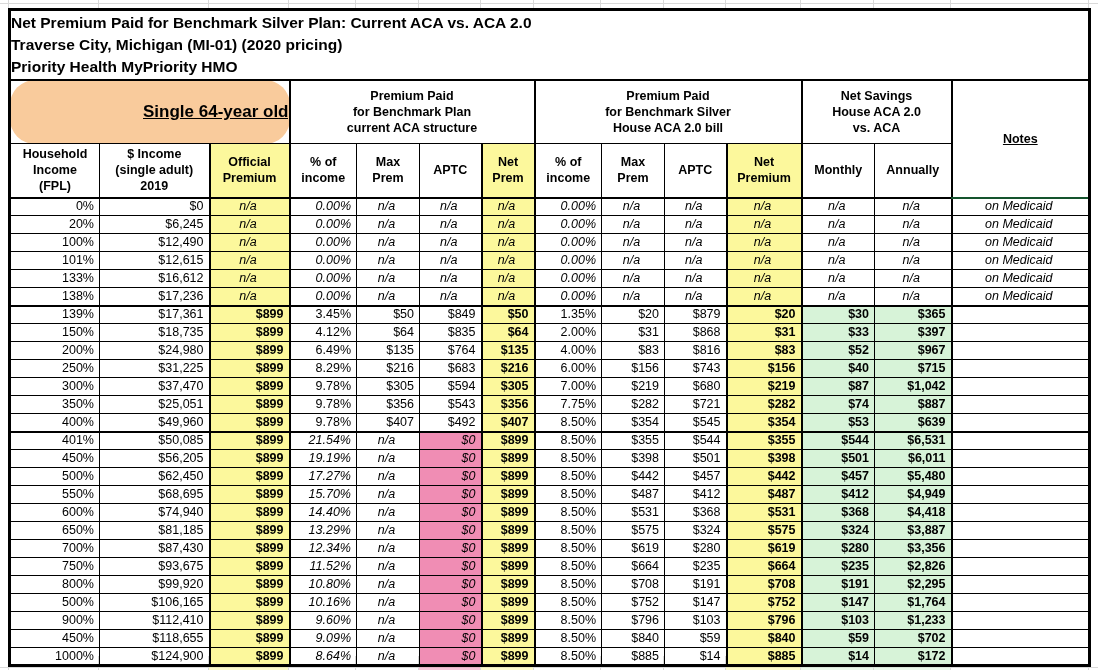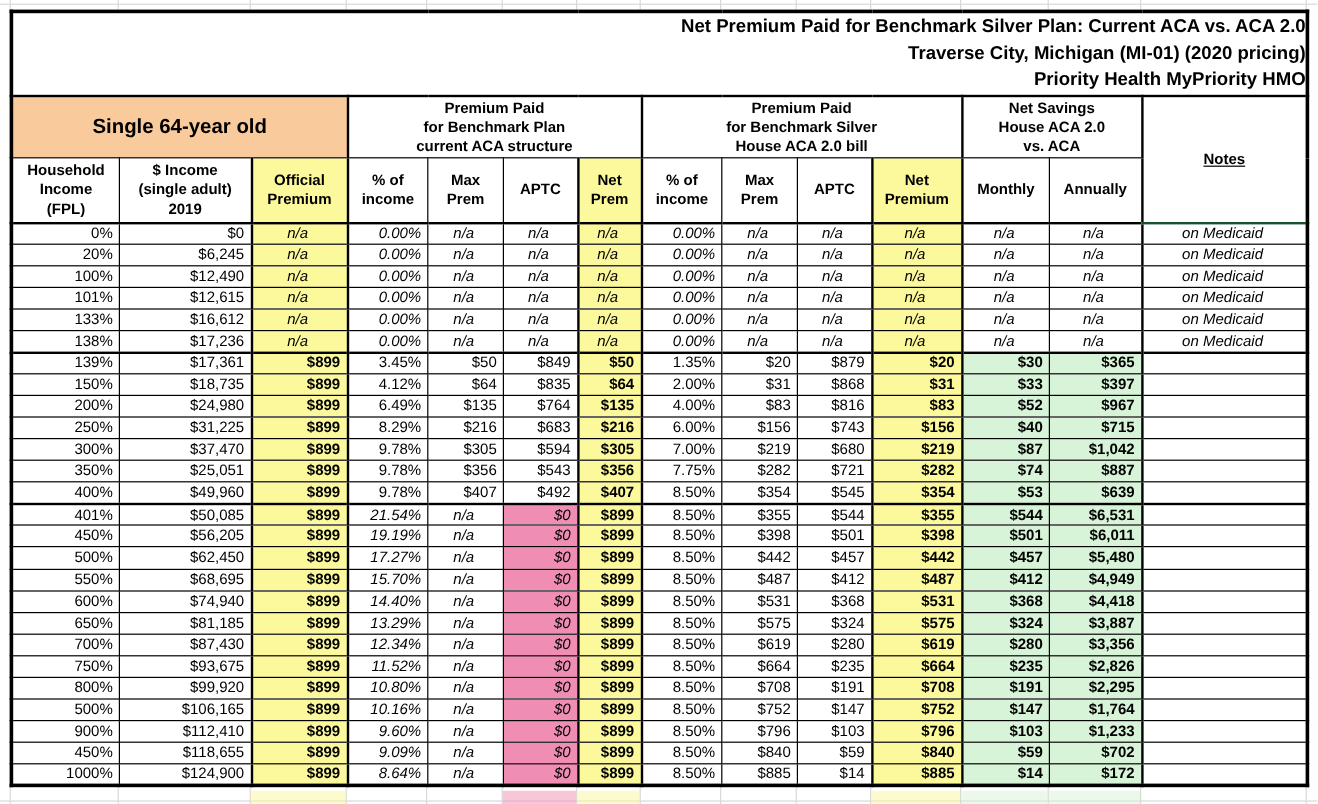--- a/index.html
+++ b/index.html
@@ -17,27 +17,27 @@
     border-collapse:collapse;table-layout:fixed;
     border:3px solid #000;
   }
   td{
     border:1px solid #000;box-sizing:border-box;
     font-size:12.5px;line-height:15px;
     padding:0 5px 0 2px;white-space:nowrap;overflow:hidden;
     text-align:right;vertical-align:middle;height:18px;
   }
   tr.r-title td{
-    height:70px;text-align:right;font-weight:bold;font-size:15.5px;line-height:22px;
+    height:70px;text-align:left;font-weight:bold;font-size:15.5px;line-height:22px;
     border-bottom:2px solid #000;padding:0;
   }
-  tr.r-group td{height:52px;}
+  tr.r-group td{height:64px;border-radius:25px;}
   tr.r-cols td{height:54px;border-bottom:2px solid #000;}
   .subject{
-    background:var(--orange);font-weight:bold;font-size:17px;text-align:center;padding:0;
+    background:var(--orange);font-weight:bold;font-size:17px;text-align:right;padding:0;text-decoration:underline;
   }
   .group-h,.col-h{
     font-weight:bold;text-align:center;white-space:pre-line;
     line-height:16px;padding:0 2px;
   }
   .notes-h{border-bottom:2px solid #14532d;text-decoration:underline;}
   .yellow{background:var(--yellow);}
   .pink{background:var(--pink);}
   .green{background:var(--green);}
   .na{text-align:center;font-style:italic;}

